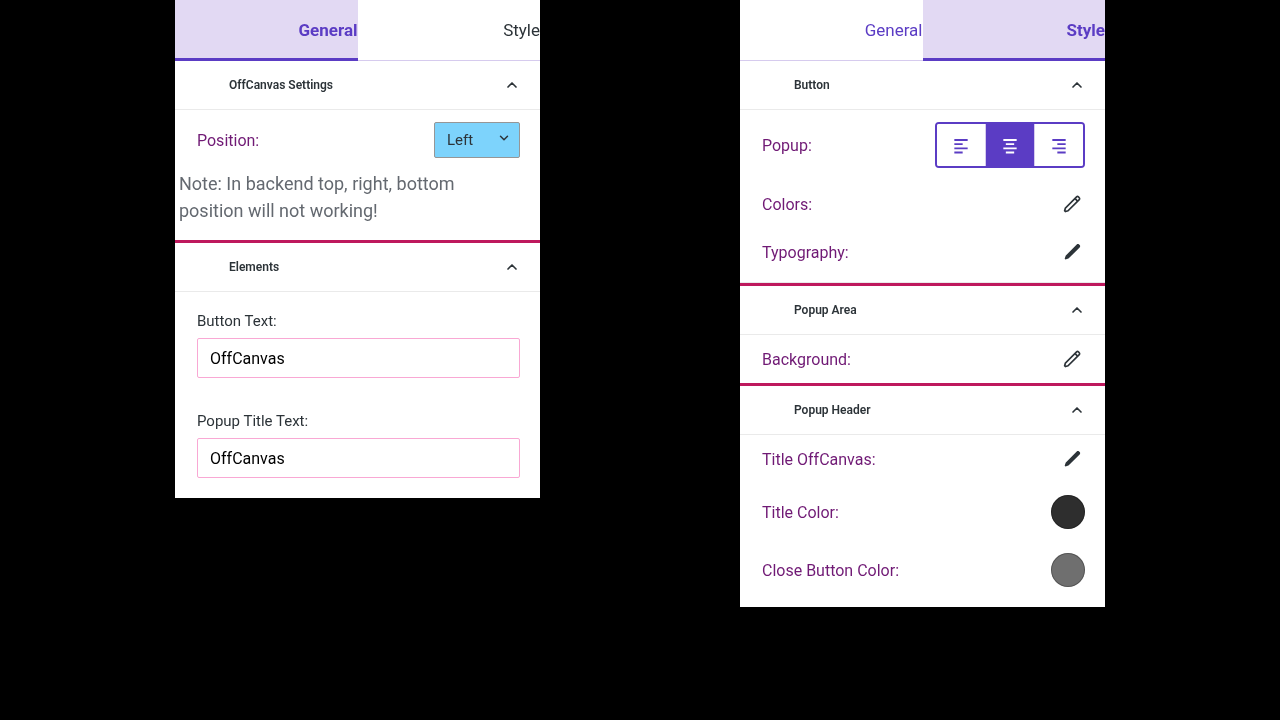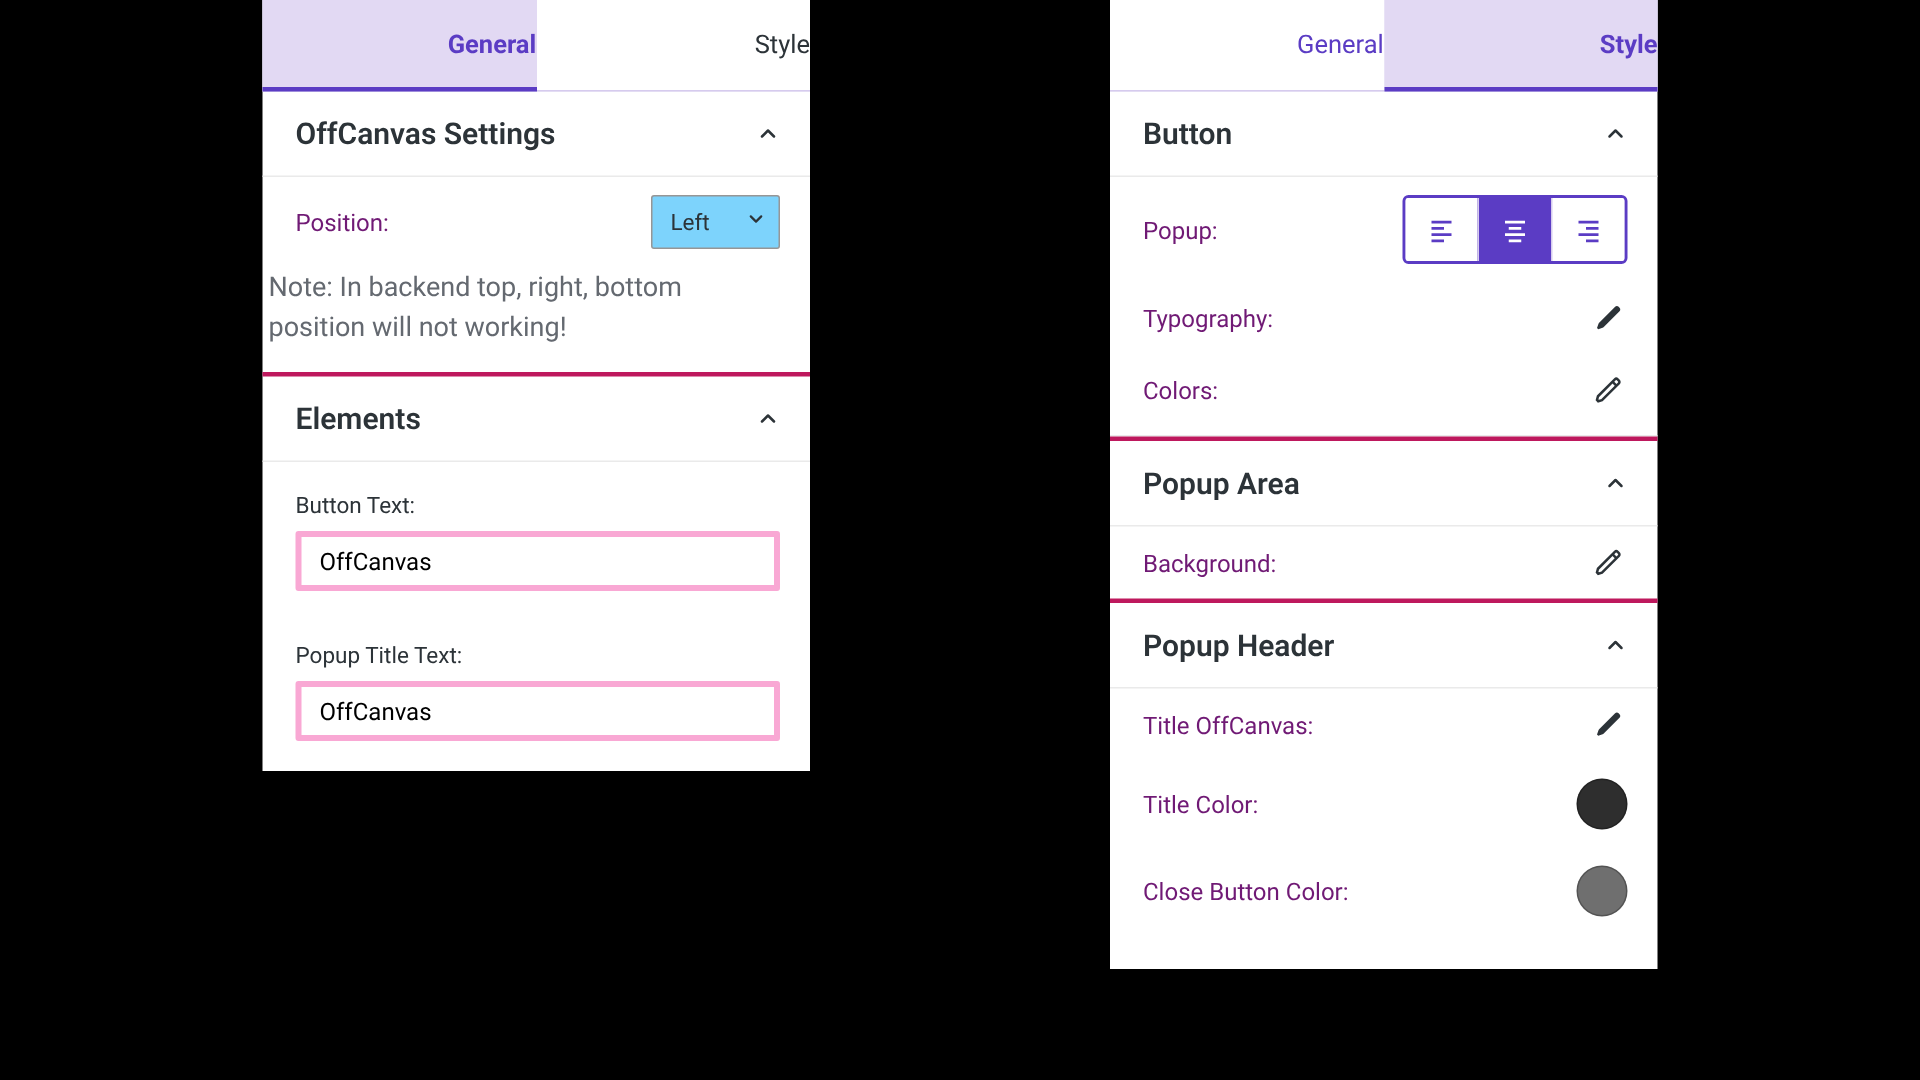--- a/index.html
+++ b/index.html
@@ -71,21 +71,22 @@
   
   .section-header {
     display: flex;
     align-items: center;
     justify-content: space-between;
     padding: 16px 20px 16px 22px;
     border-bottom: 1px solid #eaeaea;
   }
   .section-header .title {
     font-weight: 600;
-    font-size: 20px;
+    font-size: 12px;
+    margin-left: 32px;
   }
   .section-header.border-top {
     border-top: 3px solid #be185d;
   }
 
   .chevron-up svg { width: 16px; height: 16px; display: block; }
 
   
   .row {
     display: flex;
@@ -120,21 +121,21 @@
     right: 8px; top: 50%; transform: translateY(-50%);
   }
 
   
   .field-block { padding: 8px 20px 14px 22px; }
   .field-block .field-label { font-size: 15px; margin-bottom: 8px; margin-top: 12px; }
   .text-input {
     width: 100%;
     height: 40px;
     box-sizing: border-box;
-    border: 4px solid #f9a8d4;
+    border: 1px solid #f9a8d4;
     border-radius: 2px;
     padding: 0 12px;
     font-size: 16px;
     font-family: inherit;
   }
 
   
   .seg {
     display: inline-flex;
     border: 2px solid var(--purple);
@@ -274,42 +275,42 @@
                 <line x1="10" y1="11" x2="20" y2="11"></line>
                 <line x1="4" y1="16" x2="20" y2="16"></line>
                 <line x1="10" y1="21" x2="20" y2="21"></line>
               </svg>
           </span>
         </div>
       </div>
     </div>
 
     <div class="row">
-      <span class="label">Typography:</span>
-      <span class="icon-btn">
-        <span>
-          <svg viewBox="0 0 24 24" fill="#2c3338">
-              <path d="M3 21l3.5-1.2c.3-.1.5-.3.7-.5L20 6.5c.8-.8.8-2 0-2.8l-.7-.7c-.8-.8-2-.8-2.8 0L3.7 15.8c-.2.2-.4.4-.5.7L2 20l1 1zM16.5 4.9l2.6 2.6"></path>
-            </svg>
-        </span>
-      </span>
-    </div>
-
-    <div class="row">
       <span class="label">Colors:</span>
       <span class="icon-btn">
         <span>
           <svg viewBox="0 0 24 24" fill="none" stroke="#2c3338" stroke-width="2">
               <path d="M3 21l3-.8L19.5 6.7c.6-.6.6-1.6 0-2.2l-1-1c-.6-.6-1.6-.6-2.2 0L2.8 17l-.8 3 1 1z"></path>
               <path d="M14.5 5.5l3 3"></path>
             </svg>
         </span>
       </span>
     </div>
 
+    <div class="row">
+      <span class="label">Typography:</span>
+      <span class="icon-btn">
+        <span>
+          <svg viewBox="0 0 24 24" fill="#2c3338">
+              <path d="M3 21l3.5-1.2c.3-.1.5-.3.7-.5L20 6.5c.8-.8.8-2 0-2.8l-.7-.7c-.8-.8-2-.8-2.8 0L3.7 15.8c-.2.2-.4.4-.5.7L2 20l1 1zM16.5 4.9l2.6 2.6"></path>
+            </svg>
+        </span>
+      </span>
+    </div>
+
     <div class="divider"></div>
 
     <div class="section-header border-top">
       <span class="title">Popup Area</span>
       <span class="chevron-up">
         <svg viewBox="0 0 24 24" fill="none" stroke="#2c3338" stroke-width="2.5" stroke-linecap="round" stroke-linejoin="round">
             <polyline points="6 15 12 9 18 15"></polyline>
           </svg>
       </span>
     </div>
@@ -344,18 +345,18 @@
             </svg>
         </span>
       </span>
     </div>
 
     <div class="row">
       <span class="label">Title Color:</span>
       <span class="swatch swatch-dark"></span>
     </div>
 
-    <div class="row" style="padding-bottom:35px;">
+    <div class="row" style="padding-bottom:20px;">
       <span class="label">Close Button Color:</span>
       <span class="swatch swatch-gray"></span>
     </div>
   </div>
 </div>
 
 </body></html>

